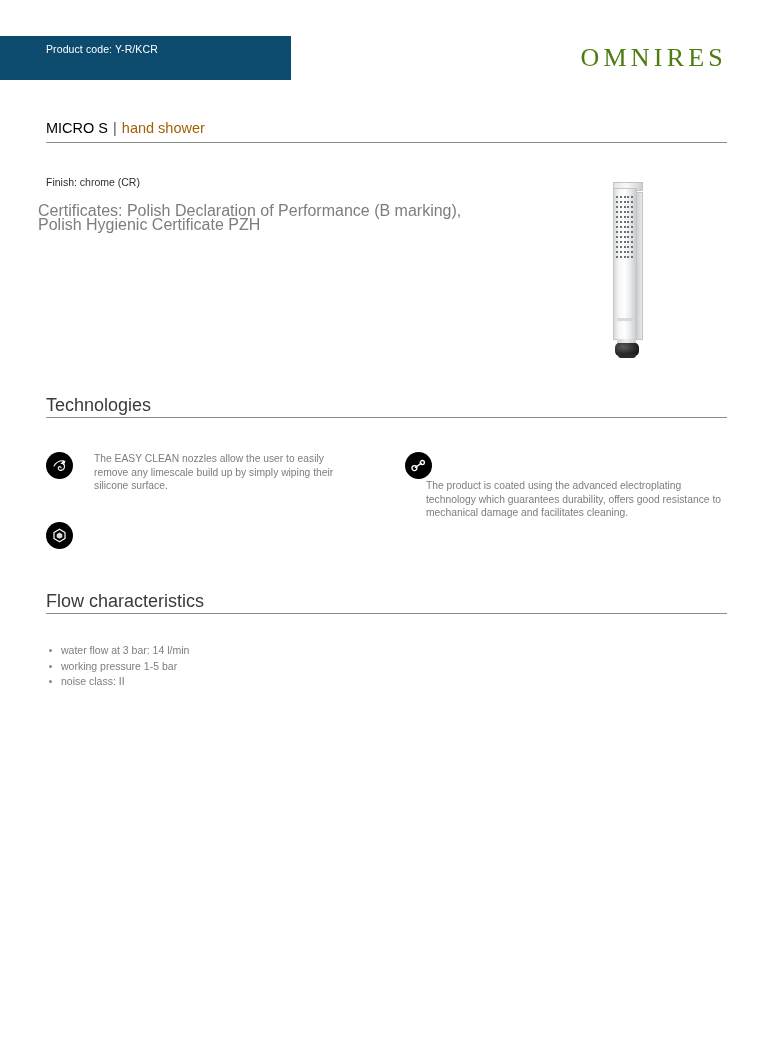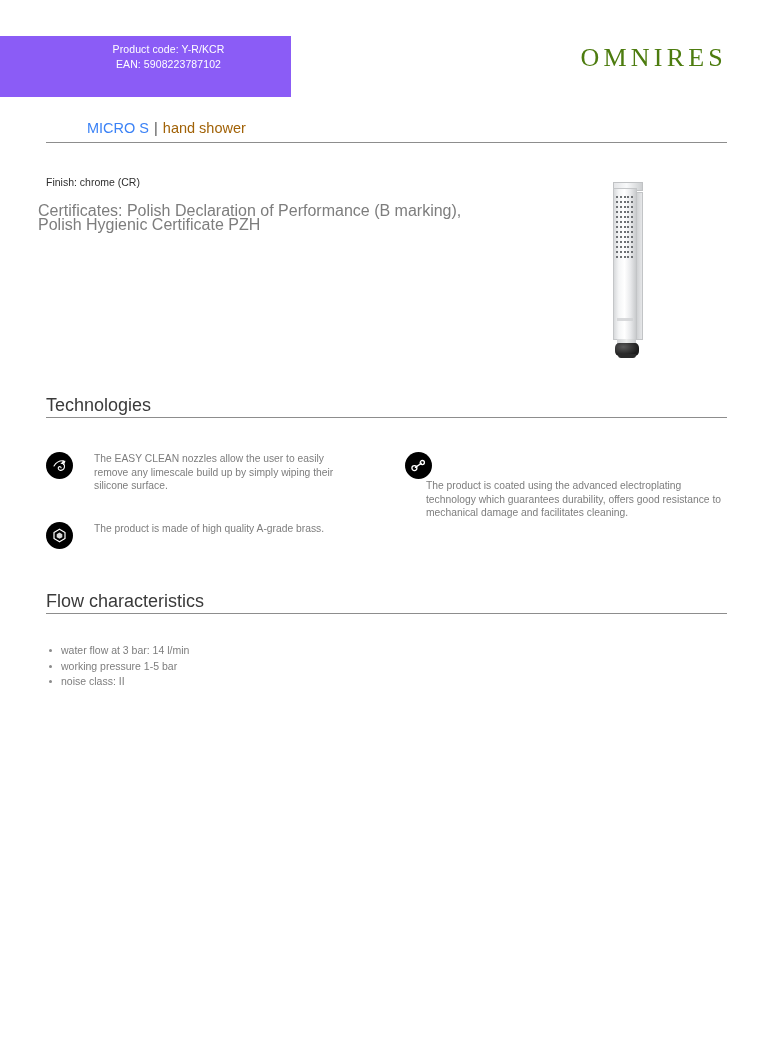--- a/index.html
+++ b/index.html
@@ -21,26 +21,25 @@
     position: absolute;
     top: 0; left: 0;
     width: 758px;
     height: 100px;
   }
   .code-bar {
     position: absolute;
     left: 0;
     top: 36px;
     width: 291px;
-    height: 61px;
-    background: #8b5cf6;
+    height: 44px;
+    background: #0c4a6e;
     color: #ffffff;
     box-sizing: border-box;
     padding: 6px 0 0 46px;
-    text-align: center;
   }
   .code-line {
     font-size: 10.5px;
     line-height: 15px;
     letter-spacing: 0.1px;
     color: #ffffff;
   }
   .logo {
     position: absolute;
     right: 31px;
@@ -64,21 +63,21 @@
 
   
   .title {
     position: absolute;
     left: 46px;
     top: 120px;
     font-size: 14.5px;
     color: #3d3d3d;
     white-space: nowrap;
   }
-  .title .model { color: #3b82f6; margin-left: 41px; }
+  .title .model { color: #000000; }
   .title .sep { color: #555; padding: 0 5px; }
   .title .type { color: #a16207; }
 
   
   .finish {
     position: absolute;
     left: 46px;
     top: 176px;
     font-size: 10.5px;
     font-weight: normal;
@@ -245,21 +244,20 @@
     border-radius: 50%;
     background: #8a8a8a;
   }
 </style>
 </head>
 <body>
 
 <div class="header">
   <div class="code-bar">
     <div class="code-line">Product code: Y-R/KCR</div>
-    <div class="code-line">EAN: 5908223787102</div>
   </div>
   <div class="logo">OMNIRES</div>
 </div>
 
 <div class="title">
   <span class="model">MICRO S</span><span class="sep">|</span><span class="type">hand shower</span>
 </div>
 <div class="rule" style="top:142px;"></div>
 
 <div class="finish">Finish: chrome (CR)</div>
@@ -392,21 +390,20 @@
   <span class="tech-text">The product is coated using the advanced electroplating technology which guarantees durability, offers good resistance to mechanical damage and facilitates cleaning.</span>
 </div>
 
 <div class="tech-item" style="left:46px; top:522px; width:320px;">
   <span class="tech-icon">
     <svg width="17" height="17" viewBox="0 0 17 17">
       <polygon points="8.5,2.2 14,5.4 14,11.6 8.5,14.8 3,11.6 3,5.4" fill="none" stroke="#ffffff" stroke-width="1.2" stroke-linejoin="round"></polygon>
       <polygon points="8.5,5.6 11.3,7.2 11.3,10.2 8.5,11.8 5.7,10.2 5.7,7.2" fill="#ffffff" opacity="0.85"></polygon>
     </svg>
   </span>
-  <span class="tech-text">The product is made of high quality A-grade brass.</span>
 </div>
 
 <div class="section-title" style="top:591px;">Flow characteristics</div>
 <div class="rule" style="top:613px;"></div>
 
 <ul class="flow-list">
   <li>water flow at 3 bar: 14 l/min</li>
   <li>working pressure 1-5 bar</li>
   <li>noise class: II</li>
 </ul>

